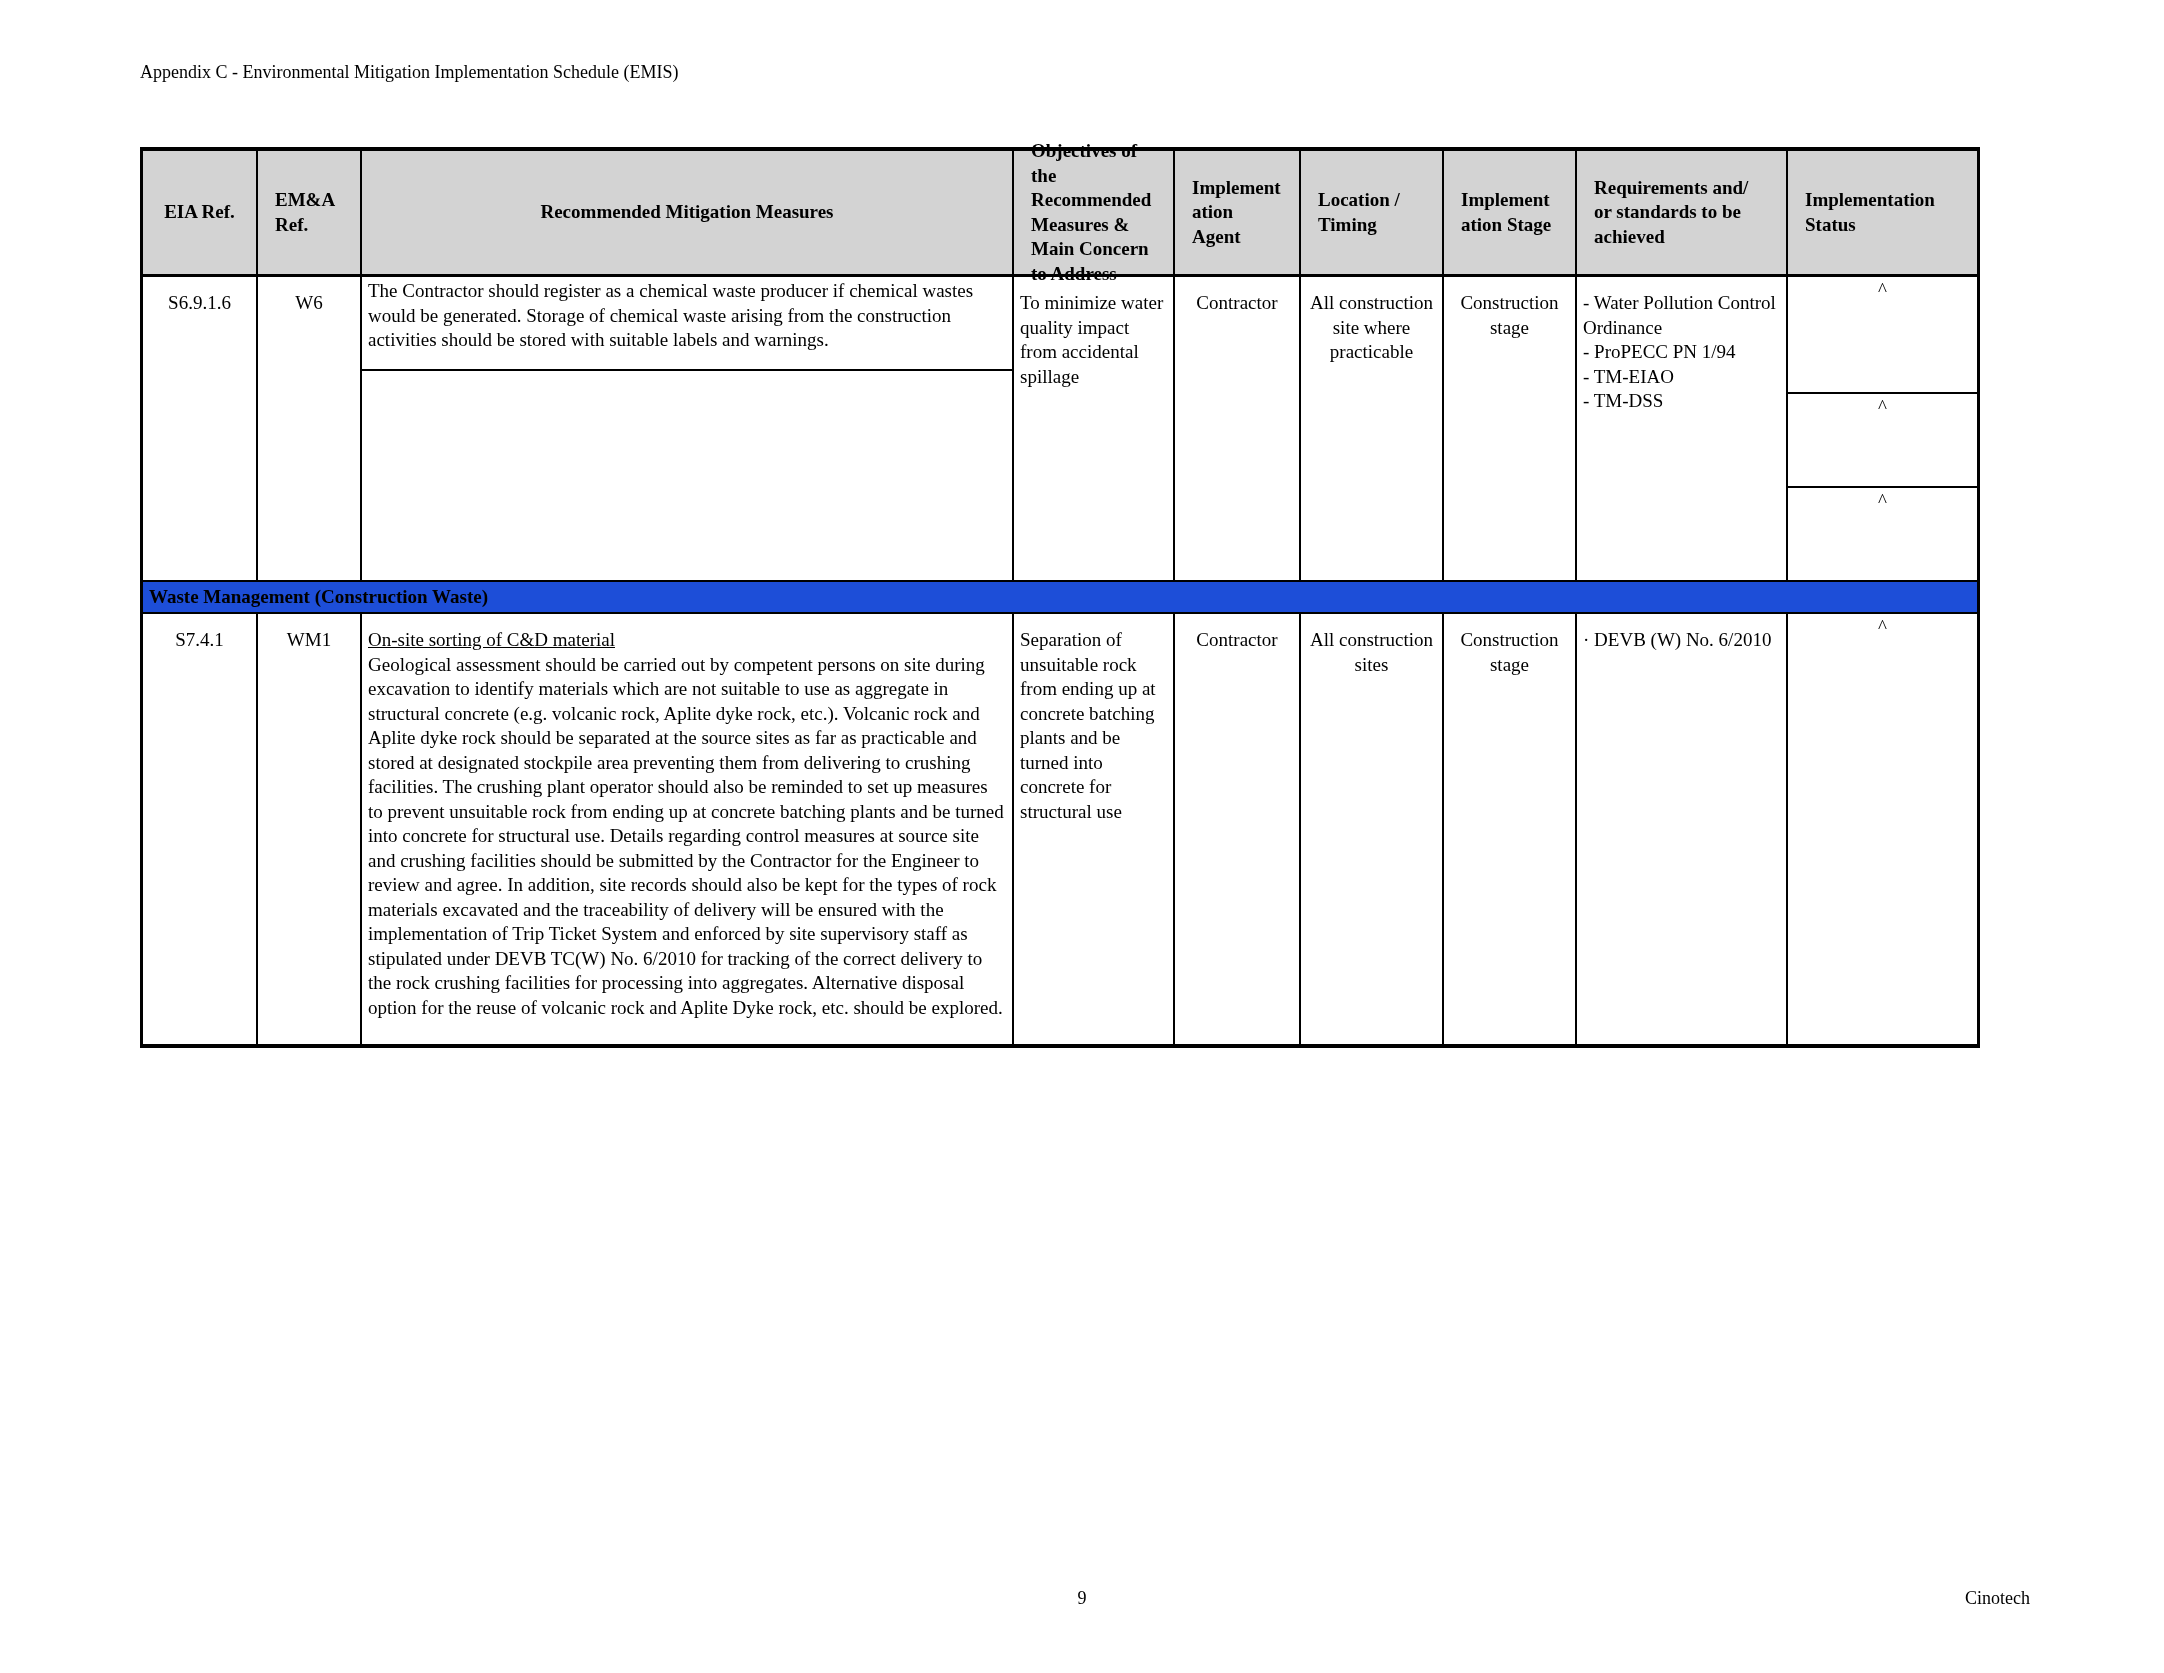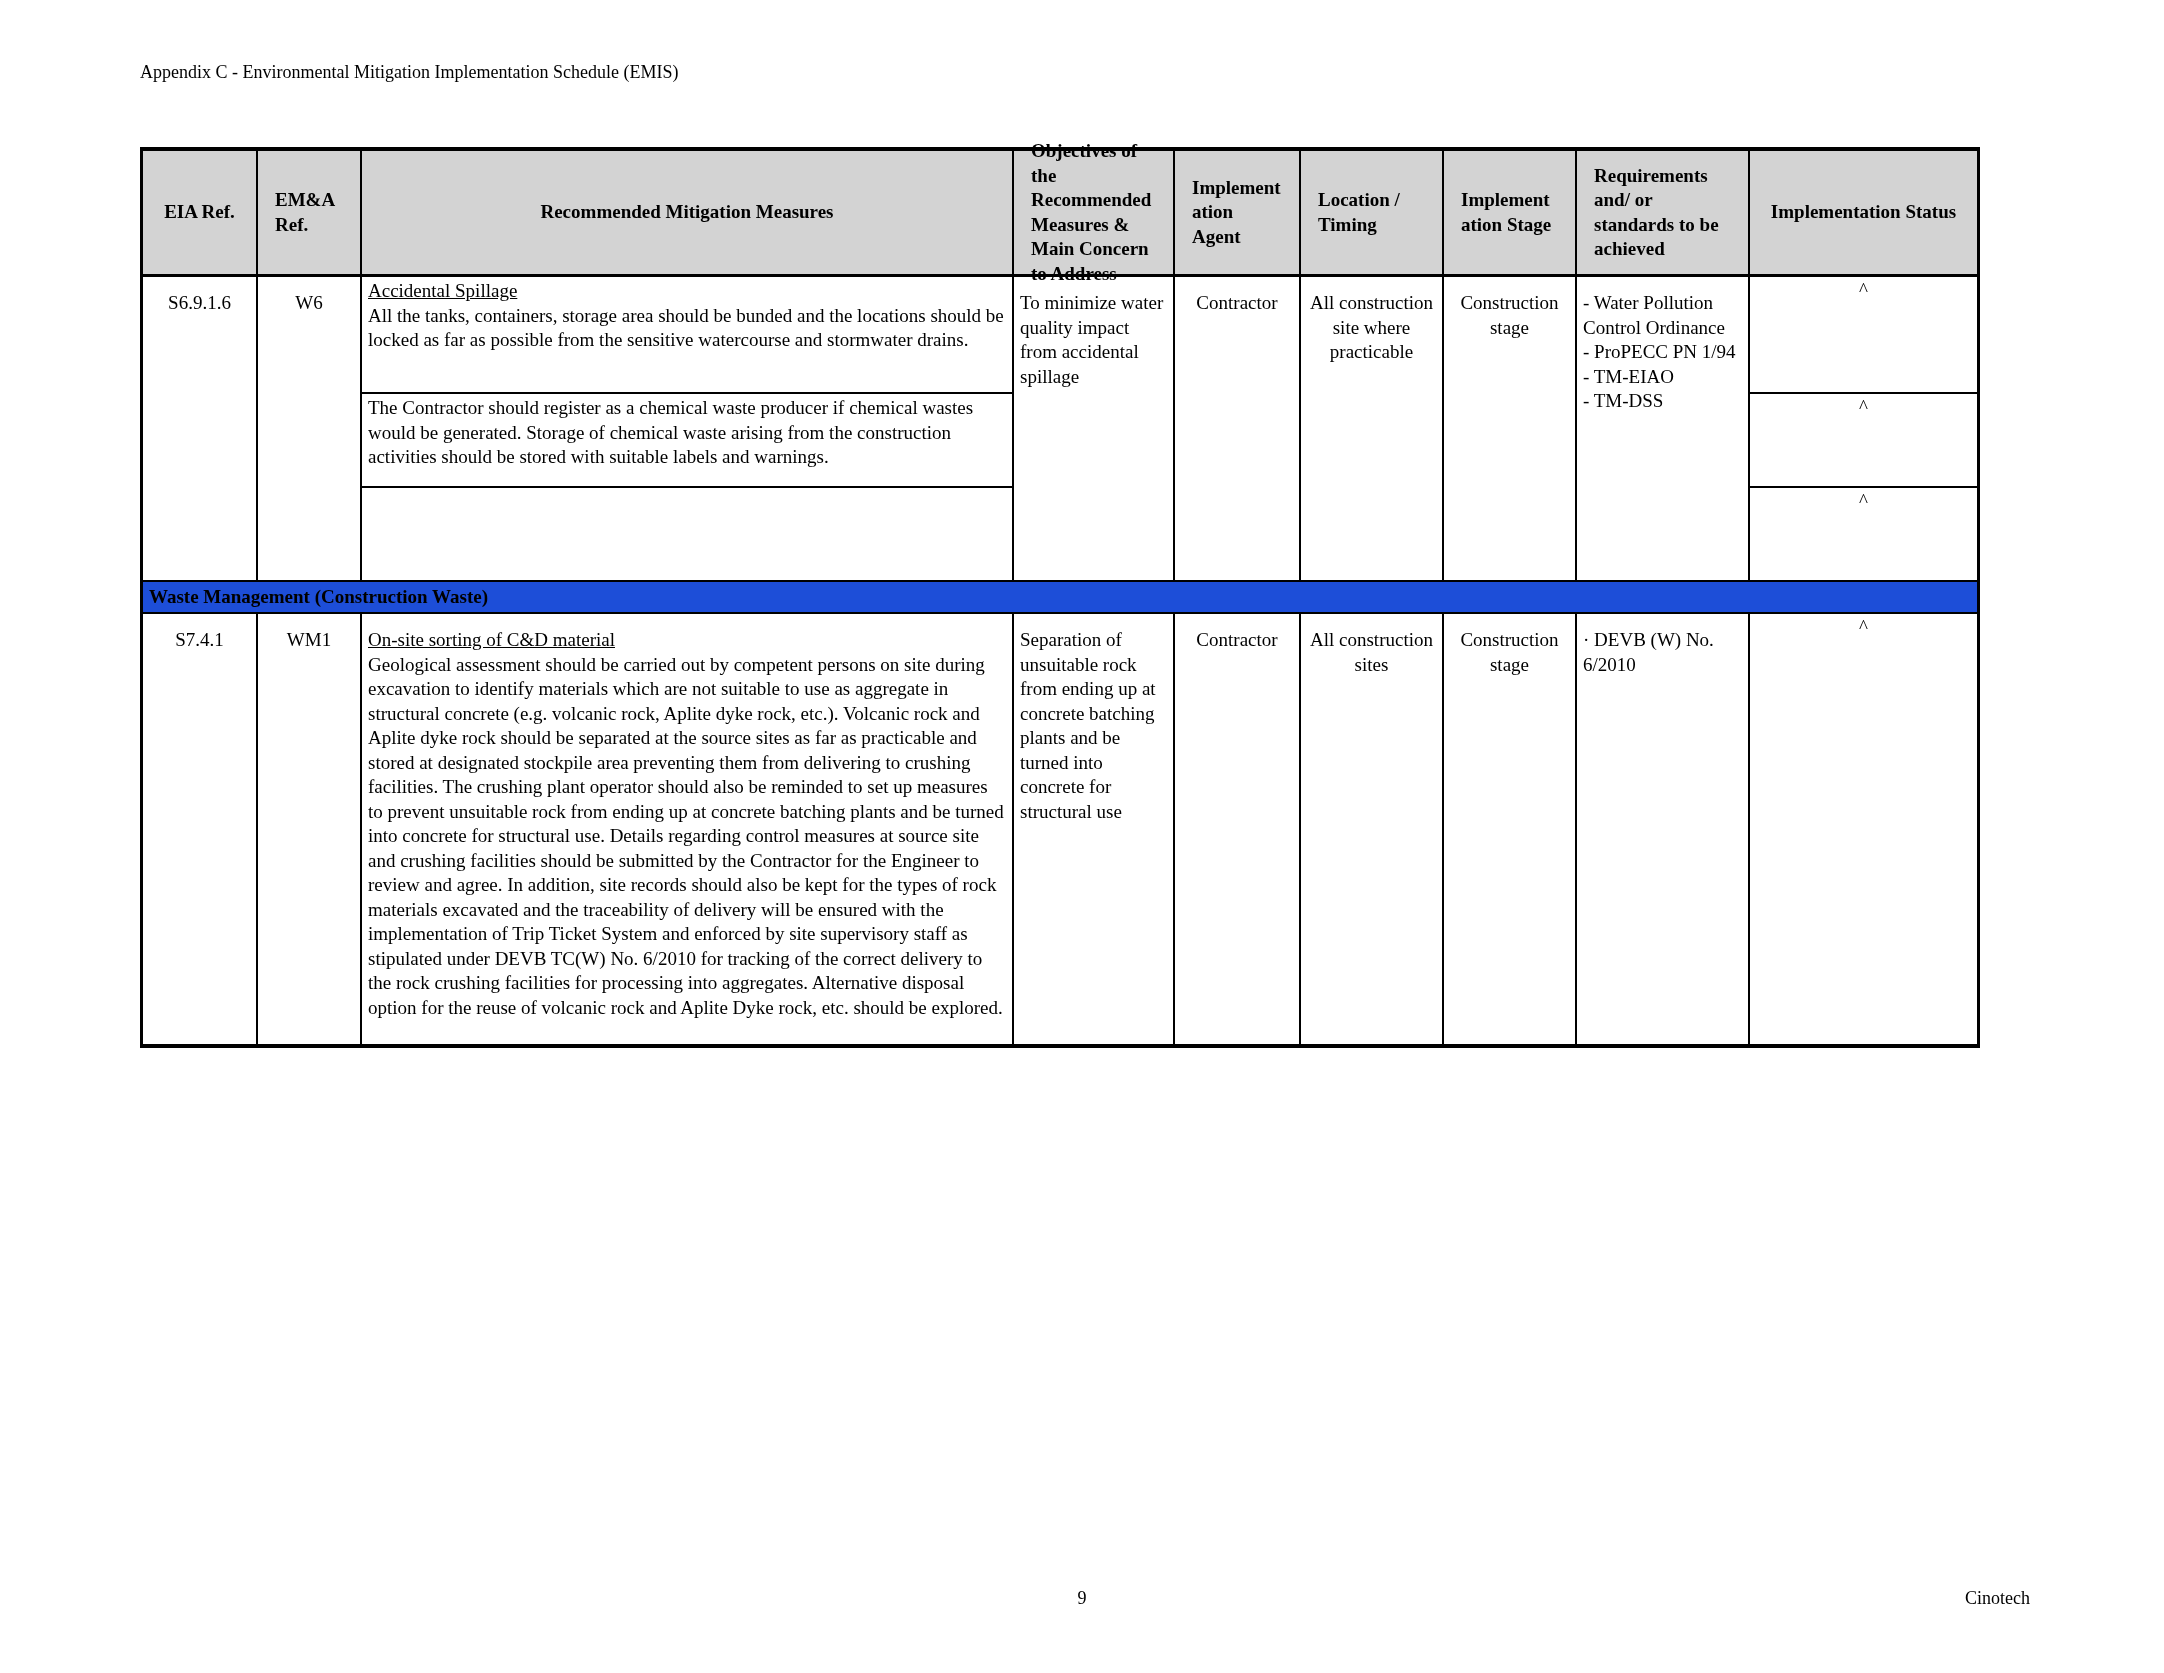--- a/index.html
+++ b/index.html
@@ -27,21 +27,21 @@
     border-top-width: 4px;
     border-bottom-width: 4px;
     box-sizing: border-box;
     font-size: 19px;
     line-height: 1.29;
   }
   .row { display: flex; }
   
   .c1 { width: 115px; } .c2 { width: 104px; } .c3 { width: 652px; }
   .c4 { width: 161px; } .c5 { width: 126px; } .c6 { width: 143px; }
-  .c7 { width: 133px; } .c8 { width: 173px; } .c9 { flex: 1; }
+  .c7 { width: 133px; } .c8 { width: 211px; } .c9 { flex: 1; }
   .c1,.c2,.c3,.c4,.c5,.c6,.c7,.c8 { flex: 0 0 auto; }
 
   .hrow {
     background: #d3d3d3;
     border-bottom: 3px solid #000;
     height: 123px;
   }
   .hcell {
     box-sizing: border-box;
     border-right: 2px solid #000;
@@ -127,24 +127,20 @@
       <div class="hcell c6">Location / Timing</div>
       <div class="hcell c7 break">Implementation Stage</div>
       <div class="hcell c8">Requirements and/ or standards to be achieved</div>
       <div class="hcell c9">Implementation Status</div>
     </div>
 
     <div class="row body-row">
       <div class="cell c1 top-center">S6.9.1.6</div>
       <div class="cell c2 top-center">W6</div>
       <div class="subcol c3">
-        <div class="subcell s1">
-          <span class="m-title">Accidental Spillage</span>
-          <div>All the tanks, containers, storage area should be bunded and the locations should be locked as far as possible from the sensitive watercourse and stormwater drains.</div>
-        </div>
         <div class="subcell s2">
           <div>The Contractor should register as a chemical waste producer if chemical wastes would be generated.  Storage of chemical waste arising from the construction activities should be stored with suitable labels and warnings.</div>
         </div>
       </div>
       <div class="cell c4">To minimize water quality impact from accidental spillage</div>
       <div class="cell c5 top-center">Contractor</div>
       <div class="cell c6 top-center">All construction site where practicable</div>
       <div class="cell c7 top-center">Construction stage</div>
       <div class="cell c8">
         <div>- Water Pollution Control Ordinance</div>

